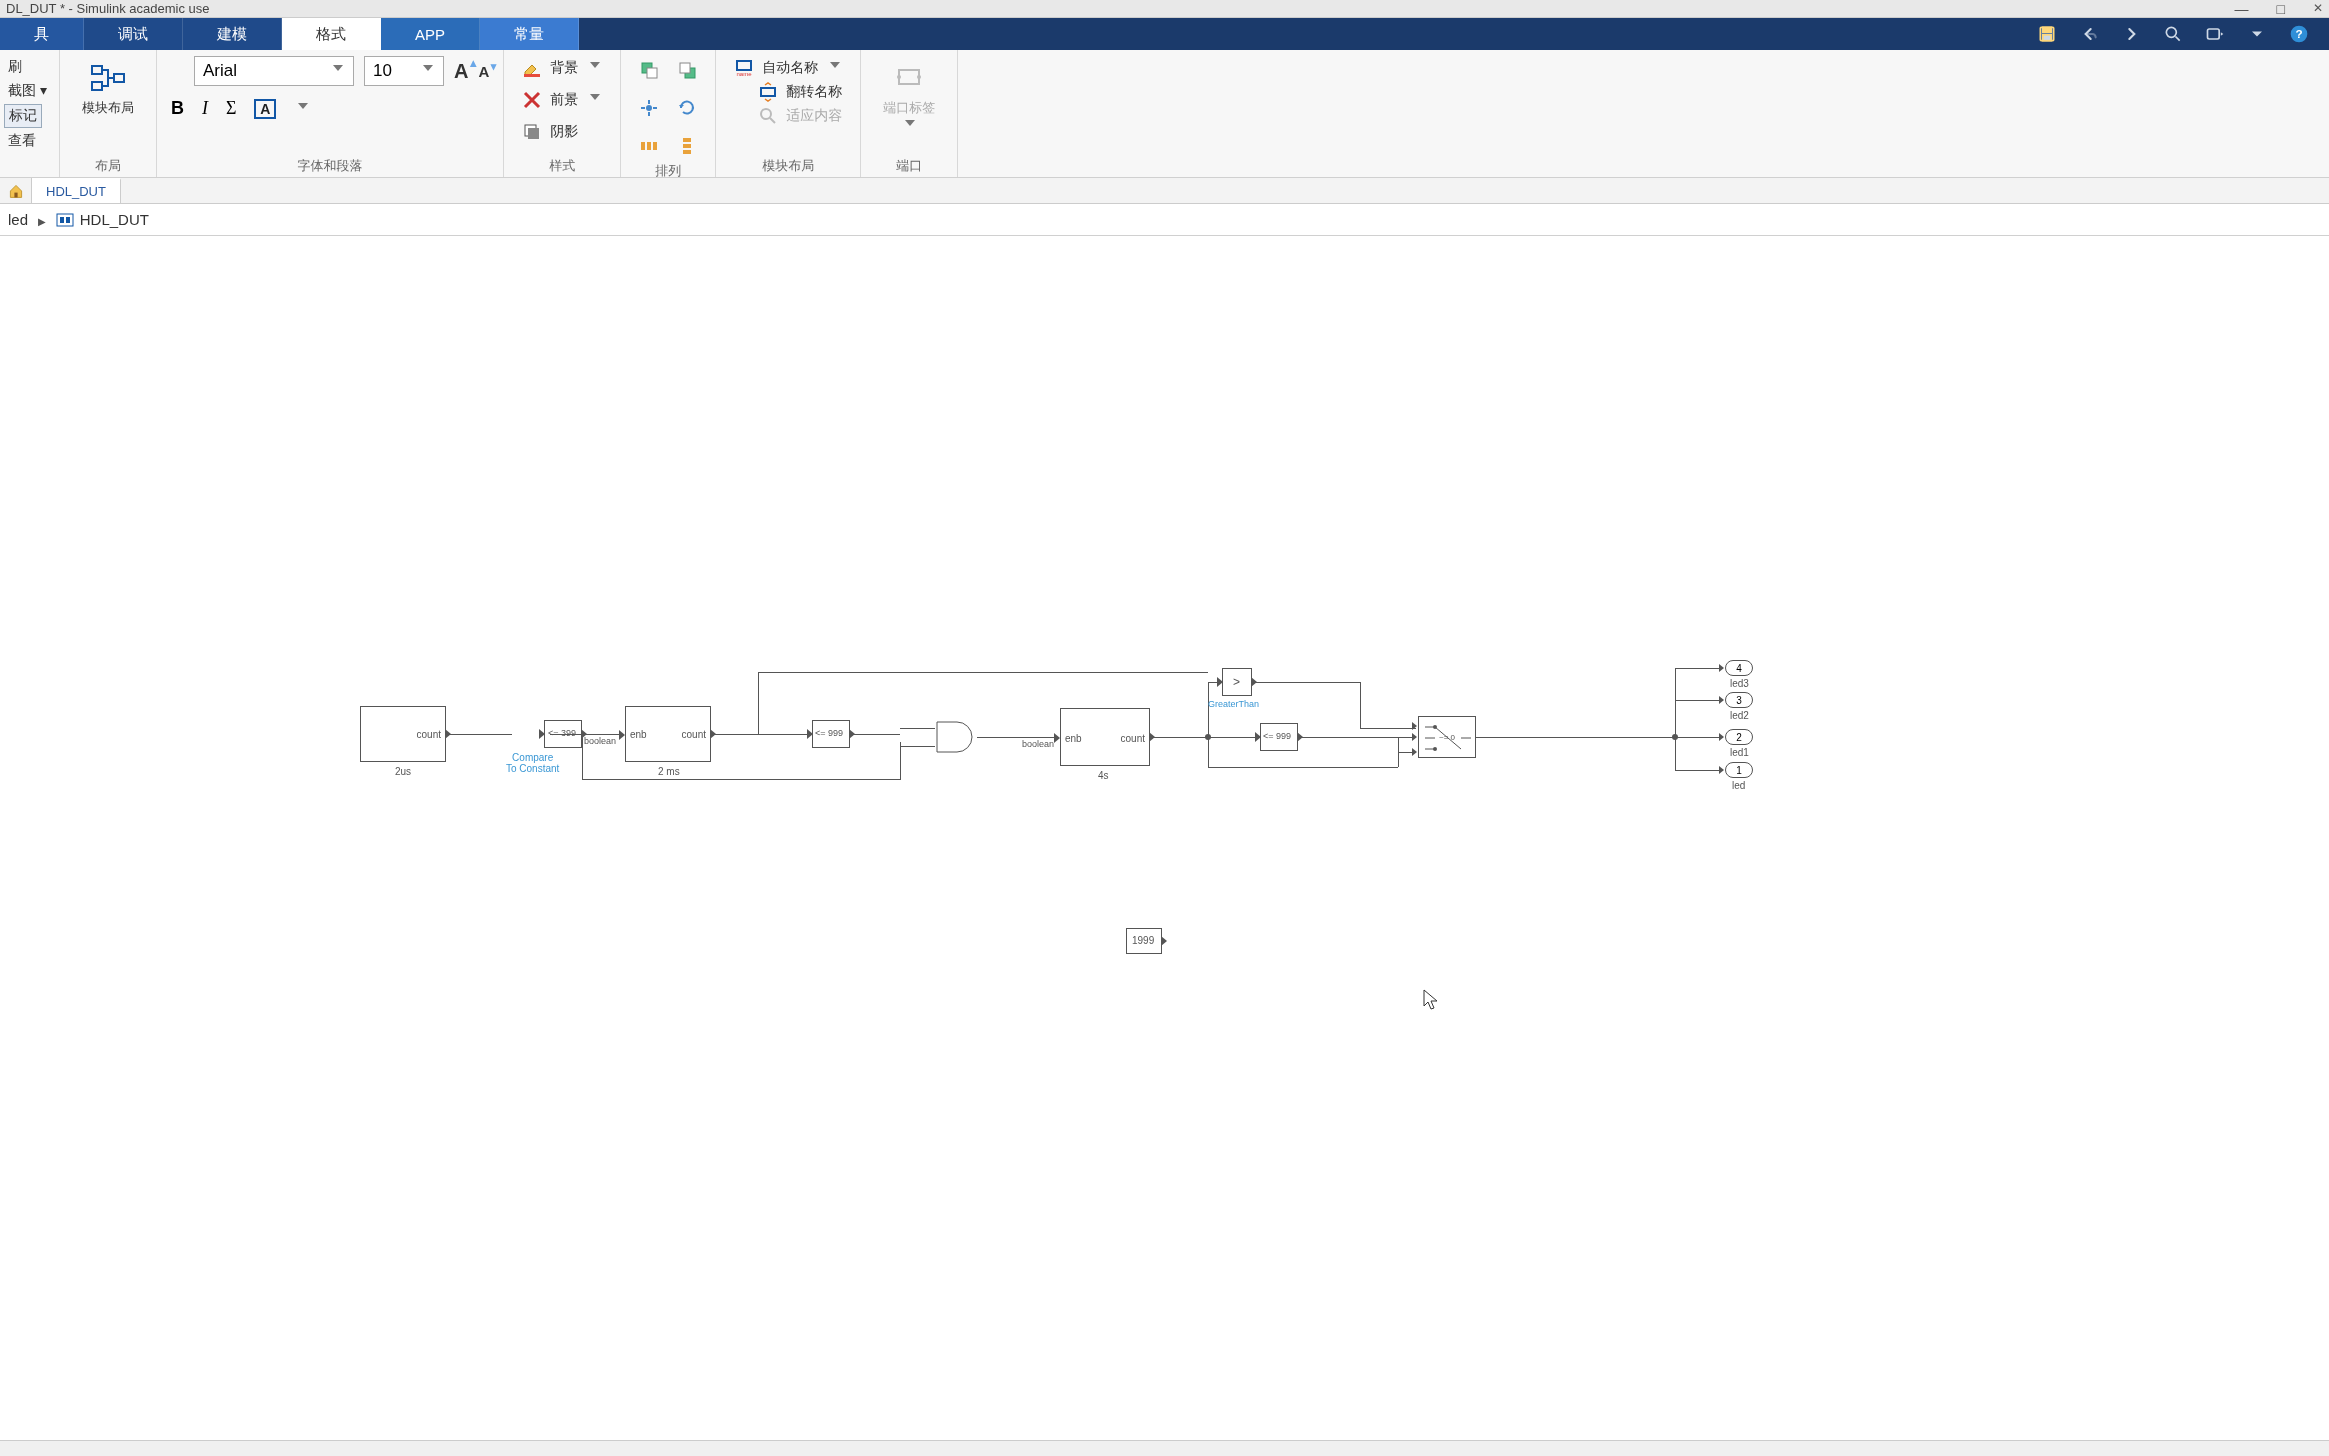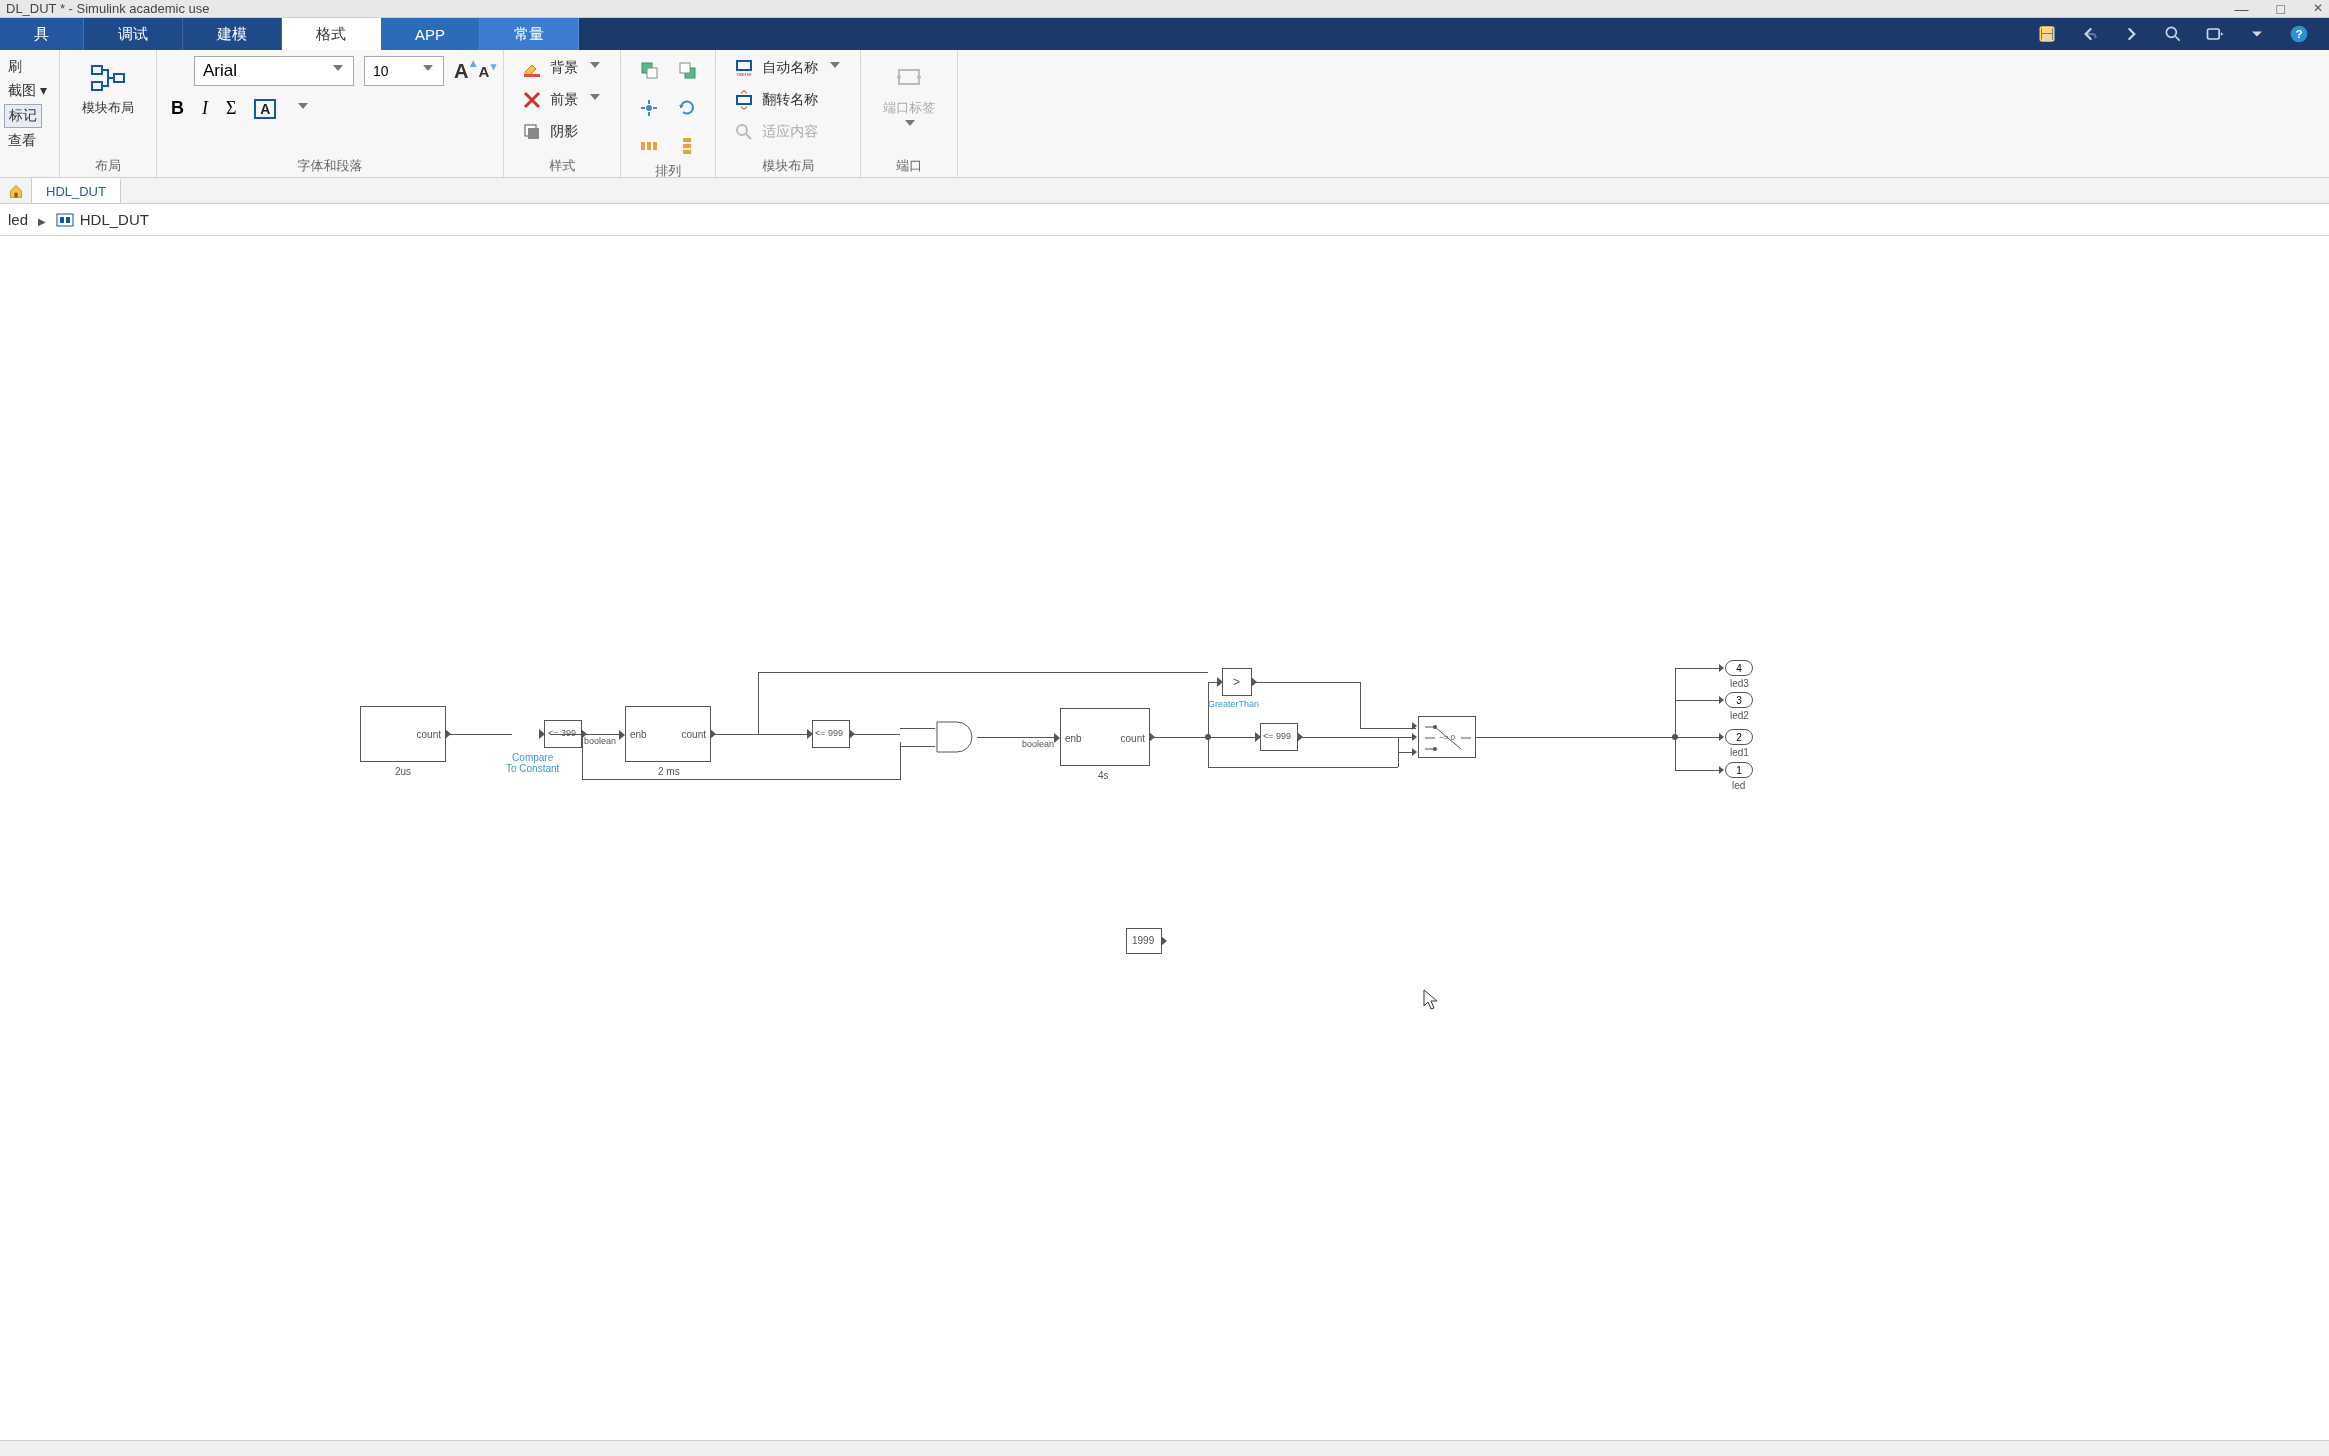--- a/index.html
+++ b/index.html
@@ -39,21 +39,21 @@
 .bigbtn .lbl { font-size:13px; color:#333; text-align:center; line-height:1.25; }
 .bigbtn.dis .lbl { color:#aaa; }
 
 .smbtn { display:flex; align-items:center; gap:8px; font-size:14px; color:#333; cursor:pointer; padding:2px 4px; }
 .smbtn.dis { color:#aaa; }
 .smbtn .ic { width:20px; height:20px; display:flex; align-items:center; justify-content:center; }
 .dd { width:12px; height:12px; margin-left:4px; }
 .dd::before{ content:""; display:block; width:0; height:0; border-left:5px solid transparent; border-right:5px solid transparent; border-top:6px solid #777; }
 
 .fontsel { width:160px; height:30px; border:1px solid #aaa; background:#fff; font-size:17px; padding:0 8px; display:flex; align-items:center; justify-content:space-between;margin-left:23px; }
-.sizesel { width:80px; height:30px; border:1px solid #aaa; background:#fff; font-size:14px; padding:0 8px; display:flex; align-items:center; justify-content:space-between; }
+.sizesel { width:80px; height:30px; border:1px solid #aaa; background:#fff; font-size:17px; padding:0 8px; display:flex; align-items:center; justify-content:space-between; }
 .Abig { font-size:20px; font-weight:bold; color:#333; position:relative; }
 .Abig sup { color:#6aa7e8; font-size:12px; position:absolute; top:-4px; right:-8px; }
 .Asm  { font-size:15px; font-weight:bold; color:#333; position:relative; }
 .Asm sup { color:#6aa7e8; font-size:11px; position:absolute; top:-3px; right:-7px; }
 .Bbtn{font-size:18px;font-weight:bold;} .Ibtn{font-size:18px;font-style:italic;font-family:serif;} .Sbtn{font-size:18px;font-family:serif;}
 .Abox{ width:22px;height:20px;border:2px solid #1257a6; display:inline-flex;align-items:center;justify-content:center;font-size:14px;font-weight:bold;color:#222;}
 
 
 .subbar { height:26px; background:#f3f3f3; border-bottom:1px solid #ccc; display:flex; align-items:stretch; }
 .homebtn{ width:32px; display:flex;align-items:center;justify-content:center; border-right:1px solid #ccc; }
@@ -297,21 +297,21 @@
             </span>
       </div>
     </div>
       </div>
     <div class="group-label">排列</div>
   </div>
 
 
   <div class="group">
     <div class="group-body">
-        <div class="col" style="align-items:flex-start;gap:8px;">
+        <div class="col" style="align-items:flex-end;gap:0;">
       <div class="smbtn">
             <span class="ic">
               <svg viewBox="0 0 20 20">
                 <rect x="3" y="3" width="14" height="9" fill="none" stroke="#1257a6" stroke-width="2"></rect>
                 <text x="10" y="18" text-anchor="middle" font-size="6" fill="#d33">name</text>
               </svg>
             </span>
             <span>自动名称</span>
             <span class="dd"></span>
           </div>

